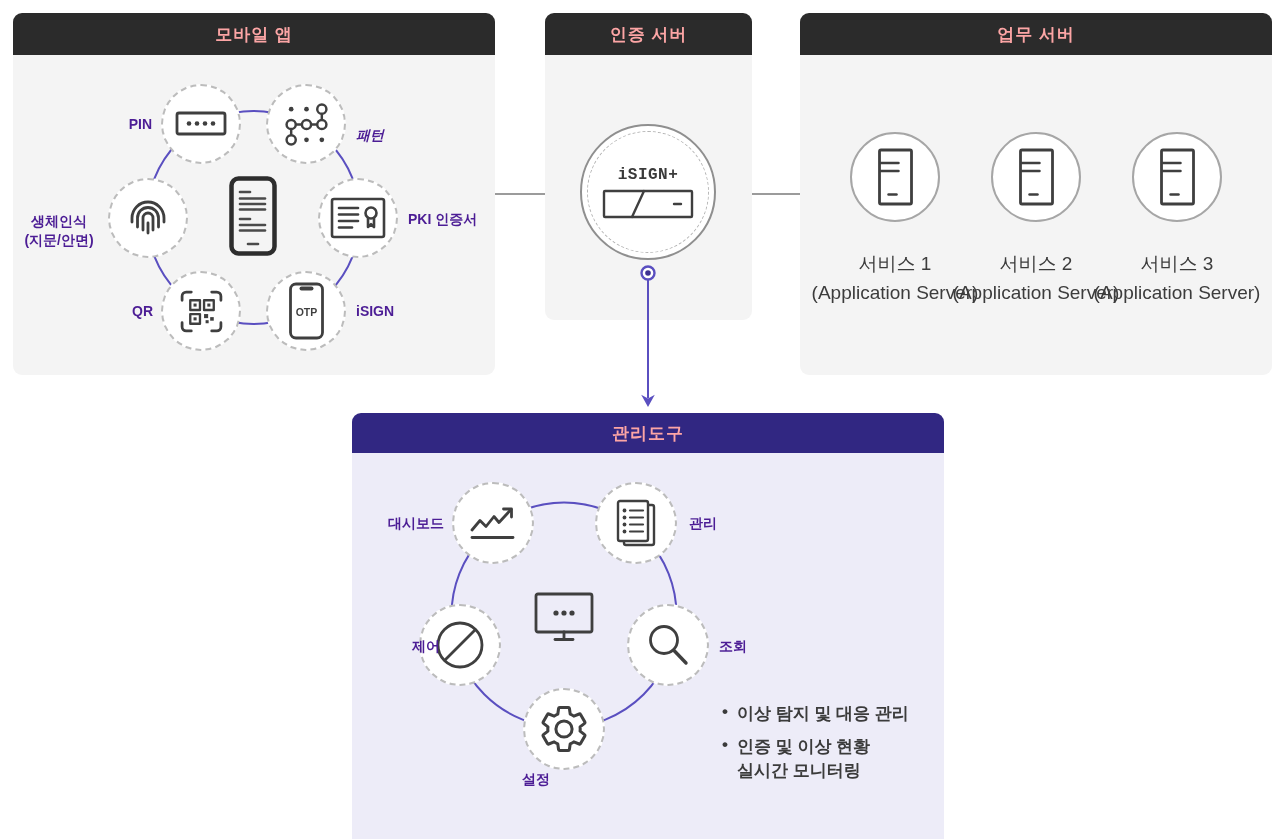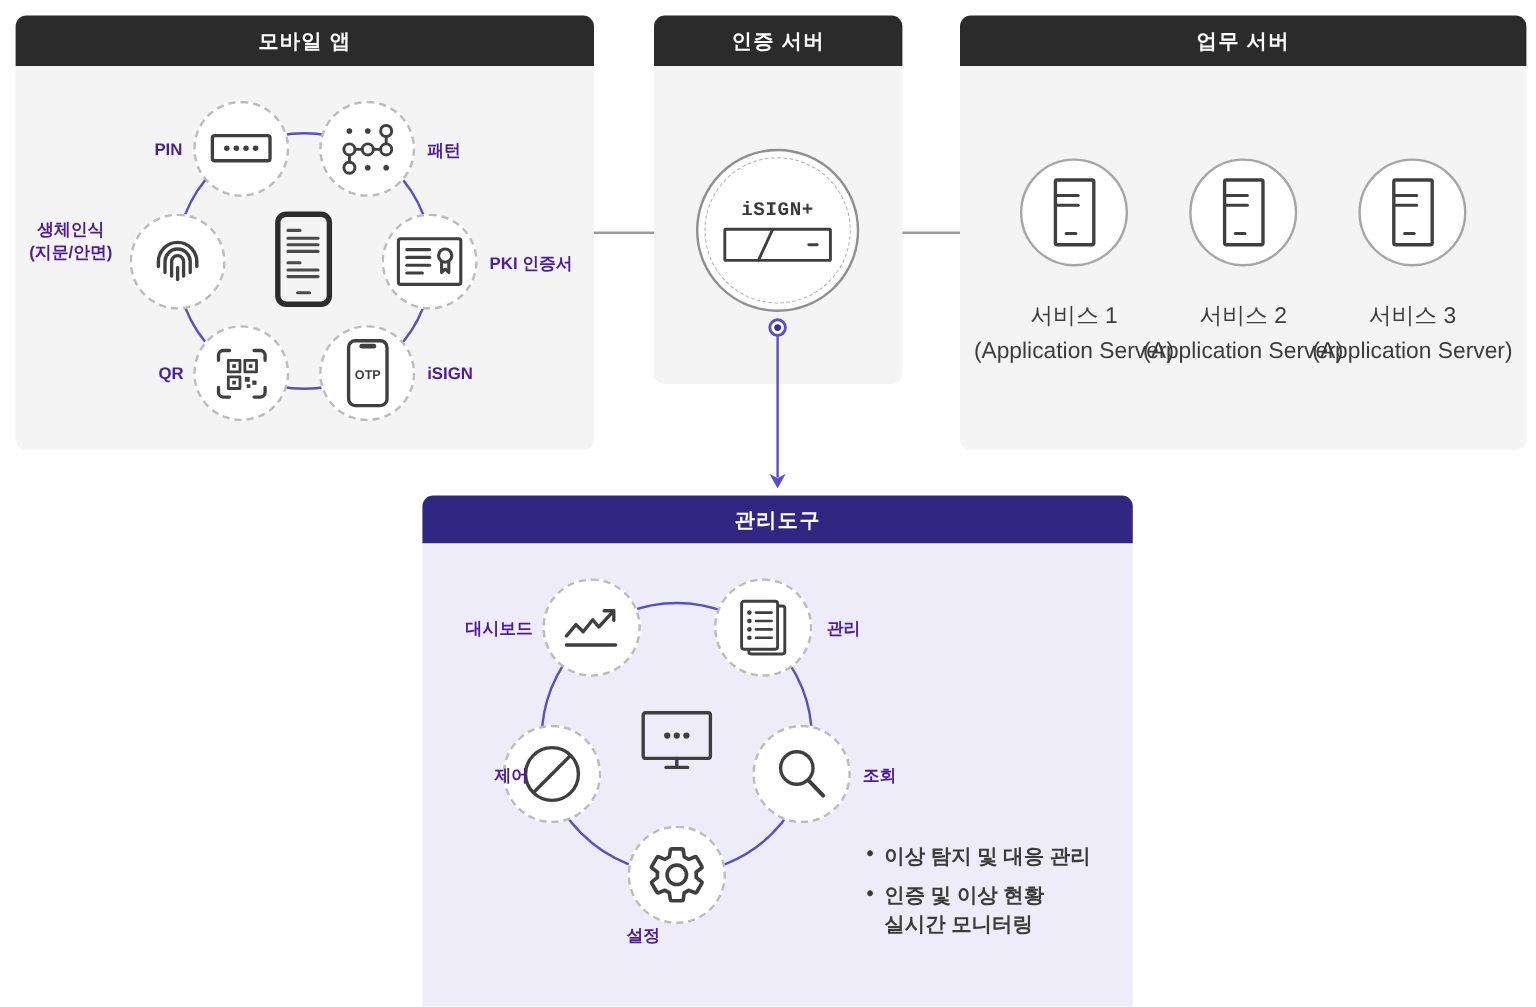--- a/index.html
+++ b/index.html
@@ -1,21 +1,21 @@
 <!DOCTYPE html>
 <html><head>
 <meta charset="utf-8">
 <style>
   html,body{margin:0;padding:0;background:#ffffff;}
   body{font-family:"Liberation Sans","DejaVu Sans",sans-serif;color:#3d3d3d;}
   #stage{position:relative;width:1280px;height:839px;background:#fff;overflow:hidden;}
 
   .panel{position:absolute;}
   .panel-header{position:absolute;left:0;top:0;right:0;height:42px;background:#2b2b2b;
-    border-radius:9px 9px 0 0;color:#ffffff;display:flex;align-items:center;justify-content:center;
+    border-radius:9px 9px 0 0;color:#fca5a5;display:flex;align-items:center;justify-content:center;
     font-size:17px;font-weight:700;letter-spacing:1px;}
   .panel-body{position:absolute;left:0;right:0;top:42px;bottom:0;background:#f4f4f4;border-radius:0 0 9px 9px;}
   .panel.admin .panel-header{background:#312782;height:40px;}
   .panel.admin .panel-body{top:40px;background:#edecf8;}
 
   svg{display:block;}
   .overlay{position:absolute;left:0;top:0;pointer-events:none;}
 
   .dcircle{position:absolute;background:#fff;border:2px dashed #bcbcbc;border-radius:50%;
     display:flex;align-items:center;justify-content:center;box-sizing:border-box;}
@@ -165,22 +165,22 @@
         <line x1="12" y1="29" x2="37" y2="29"></line>
       <line x1="12" y1="34.5" x2="37" y2="34.5"></line>
       <line x1="12" y1="44" x2="22" y2="44"></line>
       <line x1="12" y1="50" x2="37" y2="50"></line>
         <line x1="12" y1="55.5" x2="37" y2="55.5"></line>
       <line x1="20" y1="69" x2="30" y2="69"></line>
     </g>
   </svg>
 
   <div class="lbl r" style="left:90px;top:115px;width:62px;">PIN</div>
-  <div class="lbl" style="left:356px;top:116px;width:70px;">패턴</div>
-  <div class="lbl c" style="left:14px;top:182px;width:90px;">생체인식
+  <div class="lbl" style="left:356px;top:126px;width:70px;font-style:italic;">패턴</div>
+  <div class="lbl c" style="left:14px;top:212px;width:90px;">생체인식
 (지문/안면)</div>
   <div class="lbl" style="left:408px;top:210px;width:90px;">PKI 인증서</div>
   <div class="lbl r" style="left:100px;top:302px;width:53px;">QR</div>
   <div class="lbl" style="left:356px;top:302px;width:70px;">iSIGN</div>
 
   <div class="isign-circle">
     <div class="isign-inner">
       <div class="isign-name">iSIGN+</div>
       <svg class="icon" width="92" height="30" viewBox="0 0 92 30" style="stroke-width:2.4">
         <rect x="2" y="2" width="88" height="26" rx="1"></rect>

